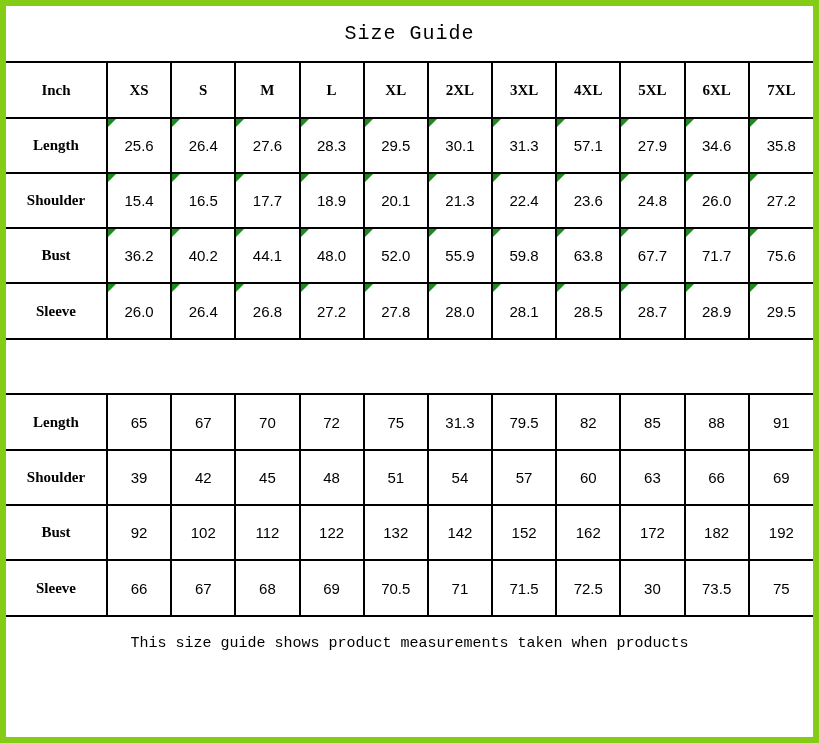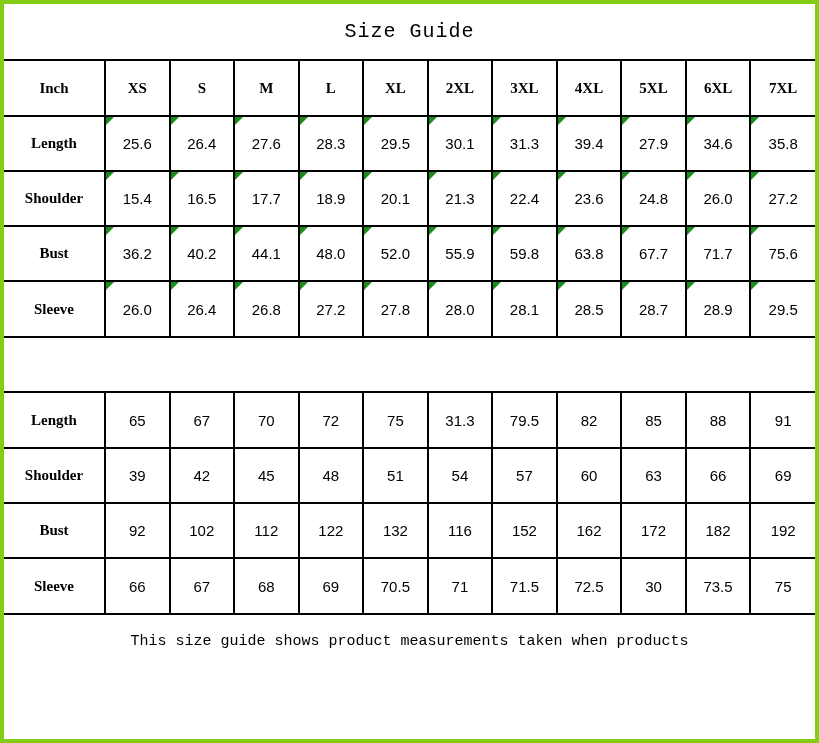--- a/index.html
+++ b/index.html
@@ -1,21 +1,21 @@
 <!DOCTYPE html>
 <html style="--marker-green: #1a8c1a;"><head>
 <meta charset="utf-8">
 <style>
   html, body { margin: 0; padding: 0; background: #ffffff; }
   * { box-sizing: border-box; }
 
   .page {
     width: 819px;
     height: 743px;
-    border: 4px solid #84cc16;
+    border: 6px solid #84cc16;
     background: #fff;
     color: #000;
     overflow: hidden;
   }
 
   .title-row {
     height: 57px;
     border-bottom: 2px solid #000;
     display: flex;
     align-items: center;
@@ -114,21 +114,21 @@
         </tr>
         <tr>
           <th>Length</th>
           <td><span class="corner-marker"></span><span>25.6</span></td>
           <td><span class="corner-marker"></span><span>26.4</span></td>
           <td><span class="corner-marker"></span><span>27.6</span></td>
           <td><span class="corner-marker"></span><span>28.3</span></td>
           <td><span class="corner-marker"></span><span>29.5</span></td>
           <td><span class="corner-marker"></span><span>30.1</span></td>
           <td><span class="corner-marker"></span><span>31.3</span></td>
-          <td><span class="corner-marker"></span><span>39.4</span></td>
+          <td><span class="corner-marker"></span><span>57.1</span></td>
           <td><span class="corner-marker"></span><span>27.9</span></td>
           <td><span class="corner-marker"></span><span>34.6</span></td>
           <td><span class="corner-marker"></span><span>35.8</span></td>
         </tr>
         <tr>
           <th>Shoulder</th>
           <td><span class="corner-marker"></span><span>15.4</span></td>
           <td><span class="corner-marker"></span><span>16.5</span></td>
           <td><span class="corner-marker"></span><span>17.7</span></td>
           <td><span class="corner-marker"></span><span>18.9</span></td>
@@ -217,21 +217,21 @@
           <td><span>66</span></td>
           <td><span>69</span></td>
         </tr>
         <tr>
           <th>Bust</th>
           <td><span>92</span></td>
           <td><span>102</span></td>
           <td><span>112</span></td>
           <td><span>122</span></td>
           <td><span>132</span></td>
-          <td><span>116</span></td>
+          <td><span>142</span></td>
           <td><span>152</span></td>
           <td><span>162</span></td>
           <td><span>172</span></td>
           <td><span>182</span></td>
           <td><span>192</span></td>
         </tr>
         <tr>
           <th>Sleeve</th>
           <td><span>66</span></td>
           <td><span>67</span></td>

